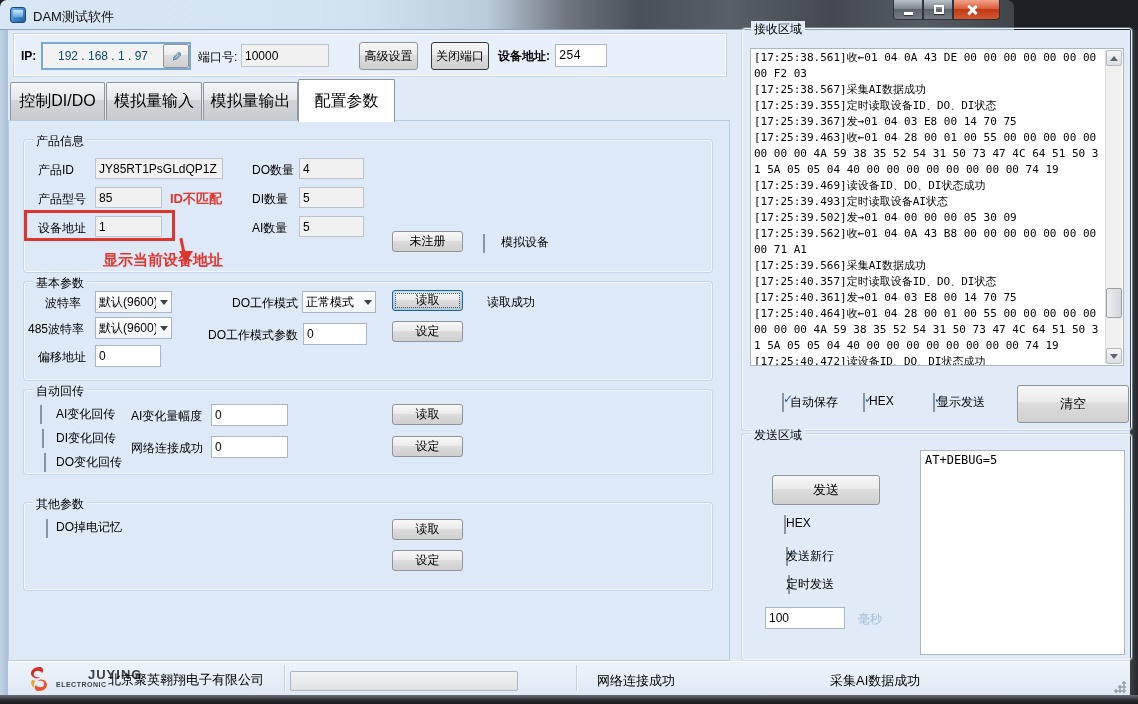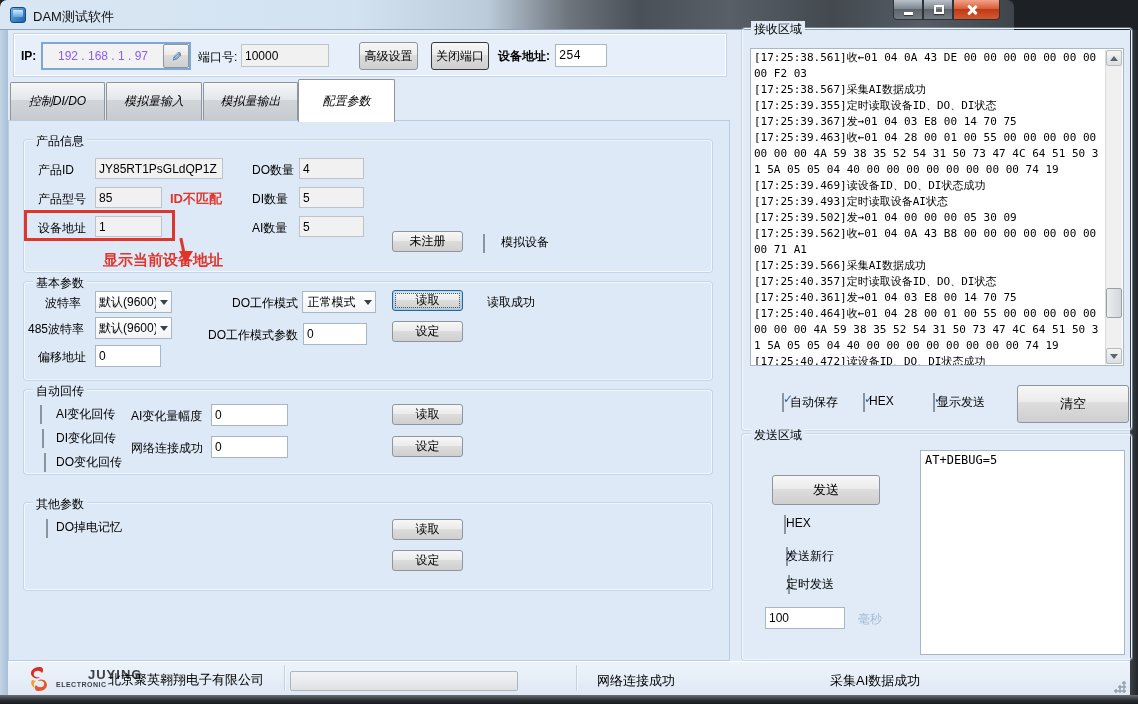--- a/index.html
+++ b/index.html
@@ -35,37 +35,37 @@
 
   
   .panel { background:#e7f0fa; border:1px solid #ffffff; box-shadow:0 0 0 1px #c2d4e6; }
   .btn { background:linear-gradient(#f7f7f7,#ebebeb 45%,#dddddd 46%,#cfcfcf); border:1px solid #8e959c;
     border-radius:3px; font-size:12px; color:#000; display:flex; align-items:center; justify-content:center; cursor:default; }
   .btn.default { border-color:#3a3a3a; }
   .btn.focused { border-color:#2a6496; box-shadow:inset 0 0 3px 1px #8ec6ea; outline:1px dotted #555; outline-offset:-4px; }
   .input { background:#f1f1f1; border:1px solid #bcc3ca; font-size:12px; color:#000; padding:1px 3px;
     font-family:"Liberation Sans","DejaVu Sans",sans-serif; }
   .input.white { background:#fff; border-color:#a9b6c4; }
-  .input.dim { color:#8b5cf6; }
-  .combo { background:linear-gradient(#ffffff,#f1f4f8); border:1px solid #a9b6c4; display:flex; align-items:center;text-align:center; }
+  .input.dim { color:#0c4a6e; }
+  .combo { background:linear-gradient(#ffffff,#f1f4f8); border:1px solid #a9b6c4; display:flex; align-items:center; }
   .combo .val { flex:1; font-size:12px; padding:0 3px; white-space:nowrap; overflow:hidden; }
   .combo .arr { width:15px; height:100%; display:flex; align-items:center; justify-content:center; }
   .tri-down { width:0; height:0; border-left:4px solid transparent; border-right:4px solid transparent; border-top:5px solid #39424b; }
   .tri-up-s { width:0; height:0; border-left:4px solid transparent; border-right:4px solid transparent; border-bottom:5px solid #5a6572; }
   .tri-down-s { width:0; height:0; border-left:4px solid transparent; border-right:4px solid transparent; border-top:5px solid #5a6572; }
   .cb { width:13px; height:13px; background:#fff; border:1px solid #8a959e; position:relative; }
   .cb.on::before { content:"✓"; position:absolute; left:0px; top:-2px; font-size:12px; font-weight:bold; color:#2c5c9c; }
   .gb { border:1px solid #f2f7fc; border-radius:3px; box-shadow:0 0 0 1px rgba(165,190,215,.45); }
   .gb-label { position:absolute; top:-8px; left:8px; font-size:12px; color:#000; padding:0 3px; white-space:nowrap; }
   .bg-left { background:#dde9f6; }
   .bg-right { background:#e1ebf7; }
 
   
-  .tab { font-size:12px; color:#000; display:flex; align-items:center; justify-content:center;
-    background:linear-gradient(#f4f6f8,#e4e7ea 45%,#d2d6da 46%,#c7cbd0); border:1px solid #8e959c; border-bottom:none; border-radius:2px 2px 0 0;font-style:italic; }
+  .tab { font-size:16px; color:#000; display:flex; align-items:center; justify-content:center;
+    background:linear-gradient(#f4f6f8,#e4e7ea 45%,#d2d6da 46%,#c7cbd0); border:1px solid #8e959c; border-bottom:none; border-radius:2px 2px 0 0; }
   .tab.active { background:#ffffff; z-index:3; }
   .mainpanel { left:8px; top:120px; width:722px; height:541px; background:#dde9f6; border:1px solid #b9cde1; }
 
   
   .logbox { background:#fff; border:1px solid #a9b6c4; overflow:hidden; }
   .logtext { position:absolute; left:3px; top:1px; width:350px; font-family:"DejaVu Sans Mono","Liberation Mono",monospace;
     font-size:11px; line-height:16px; color:#000; white-space:pre-wrap; word-break:break-all; }
   .sb-track { position:absolute; right:1px; top:1px; width:17px; bottom:1px; background:#f0f0f0; border-left:1px solid #dcdcdc; }
   .sb-btn { position:absolute; left:0; width:16px; height:16px; background:linear-gradient(#f5f5f5,#dcdee0); border:1px solid #b6bcc2; border-radius:2px; display:flex; align-items:center; justify-content:center; }
   .sb-thumb { position:absolute; left:0; width:16px; background:linear-gradient(90deg,#eceef0,#d3d7db); border:1px solid #98a0a8; border-radius:2px; }

